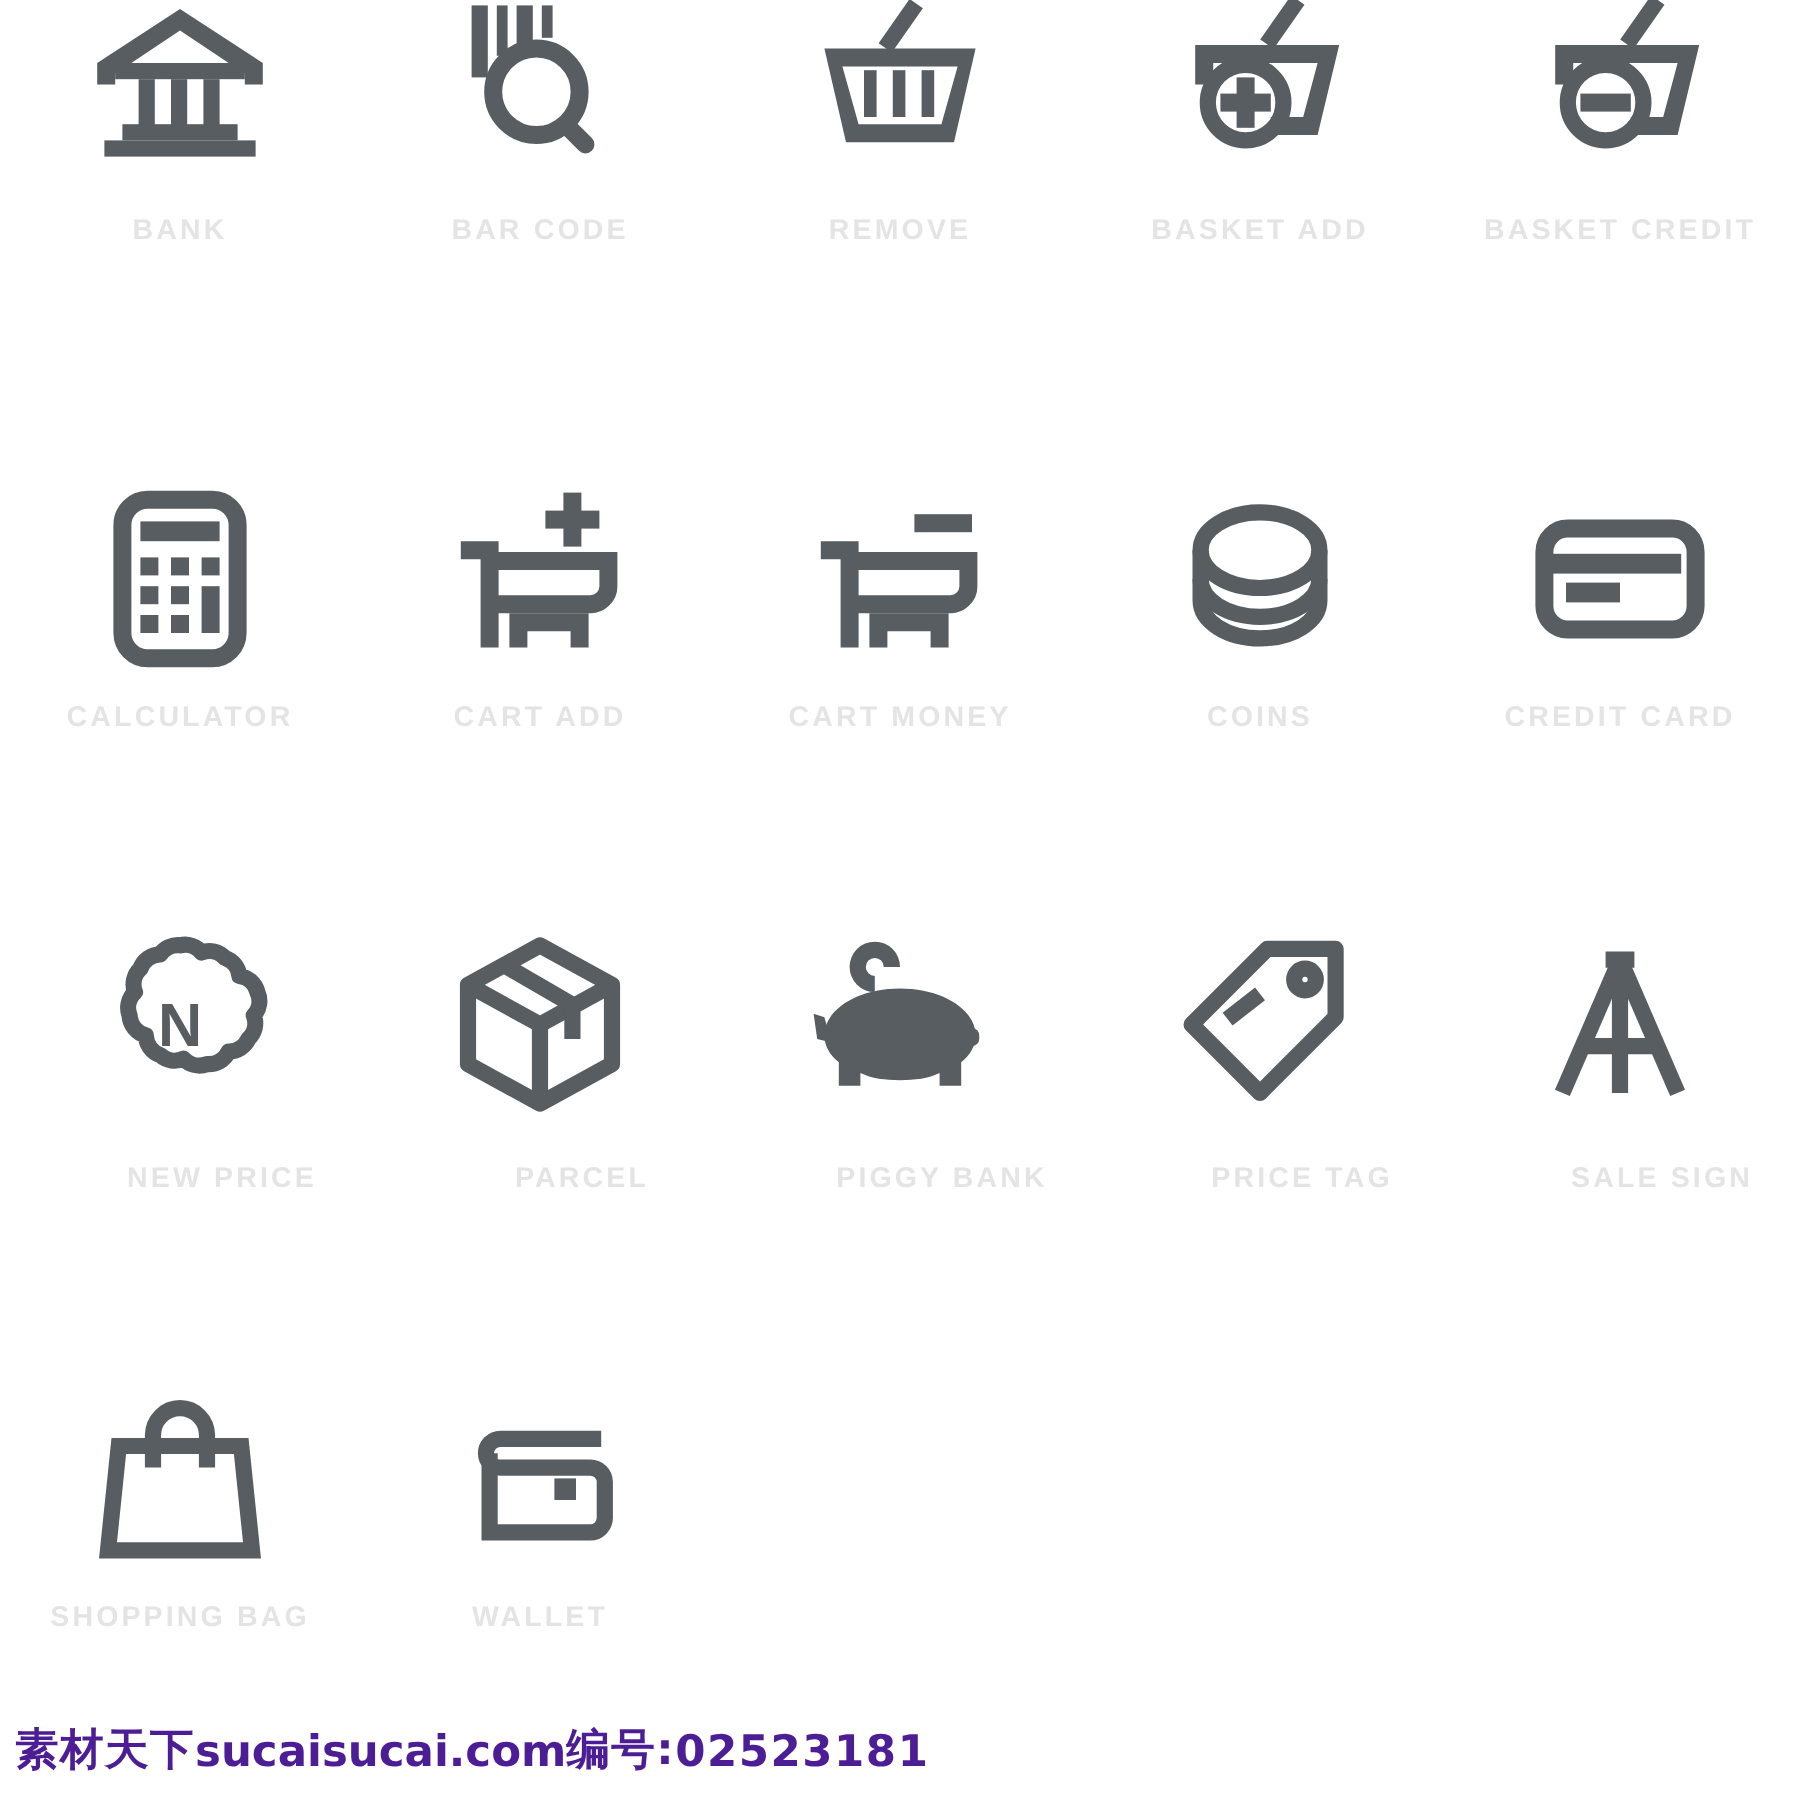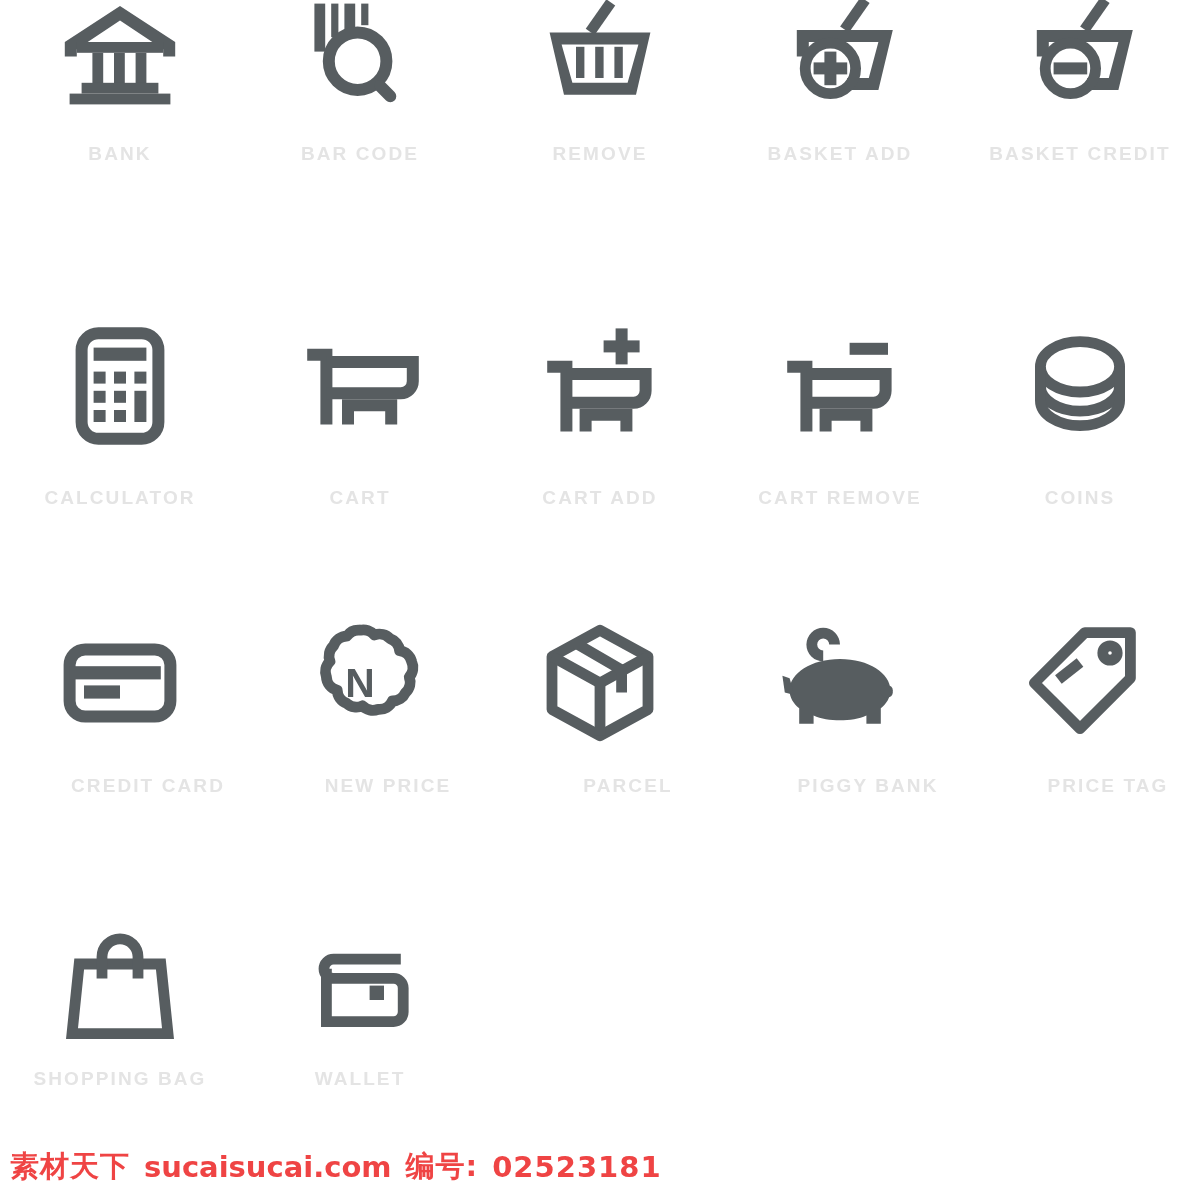--- a/index.html
+++ b/index.html
@@ -51,42 +51,41 @@
     letter-spacing: 2.1px;
     font-weight: bold;
     color: #e4e4e4;
     text-align: center;
   }
   
   .grid .cell:nth-child(-n+5) .glyph { margin-top: -14px; }
   .grid .cell:nth-child(-n+5) .label { top: 143px; }
 
   .grid .cell:nth-child(n+6):nth-child(-n+10) .glyph { margin-top: 18px; }
-  .grid .cell:nth-child(n+6):nth-child(-n+10) .label { top: 187px; }
+  .grid .cell:nth-child(n+6):nth-child(-n+10) .label { top: 168px; }
 
   .grid .cell:nth-child(n+11):nth-child(-n+15) .glyph { margin-top: 15px; }
   .grid .cell:nth-child(n+11):nth-child(-n+15) .label { top: 175px; margin-left: 28px; }
 
   .grid .cell:nth-child(n+16) .glyph { margin-top: 20px; }
   .grid .cell:nth-child(n+16) .label { top: 168px; }
 
   
   #watermark {
     position: absolute;
     left: 0;
     bottom: 10px;
     width: 1200px;
     height: 46px;
     display: flex;
     align-items: center;
     padding-left: 10px;
-    gap: 14px;
     font-size: 29px;
     font-weight: bold;
-    color: #ef4444;
+    color: #4c1d95;
     font-family: "DejaVu Sans", sans-serif;
     pointer-events: none;
   }
   #watermark .wm-cn { letter-spacing: 1px; }
   #watermark .wm-url { letter-spacing: 0px; }
   #watermark .wm-id { letter-spacing: 1px; }
 </style>
 </head>
 <body>
 
@@ -184,32 +183,20 @@
             <rect x="45" y="54" width="10" height="10"></rect>
             <rect x="62" y="54" width="10" height="26"></rect>
             <rect x="28" y="70" width="10" height="10"></rect>
             <rect x="45" y="70" width="10" height="10"></rect>
           </g>
         </svg>
       </div>
       <div class="label">CALCULATOR</div>
     </div>
 
-    <div class="cell">
-      <div class="glyph">
-        <svg width="120" height="120" viewBox="0 0 100 100">
-          <g fill="none" stroke="#575d60" stroke-width="10">
-            <path d="M6 24 L22 24 L22 82"></path>
-            <path d="M22 30 L94 30 L94 46 A10 10 0 0 1 84 56 L22 56"></path>
-            <path d="M40 82 L40 66 L76 66 L76 82"></path>
-          </g>
-        </svg>
-      </div>
-      <div class="label">CART</div>
-    </div>
 
     <div class="cell">
       <div class="glyph">
         <svg width="120" height="120" viewBox="0 0 100 100">
           <g fill="none" stroke="#575d60" stroke-width="10">
             <path d="M6 34 L22 34 L22 88"></path>
             <path d="M22 40 L88 40 L88 54 A10 10 0 0 1 78 64 L22 64"></path>
             <path d="M38 88 L38 74 L72 74 L72 88"></path>
           </g>
           <g fill="#575d60">
@@ -227,21 +214,21 @@
           <g fill="none" stroke="#575d60" stroke-width="10">
             <path d="M6 34 L22 34 L22 88"></path>
             <path d="M22 40 L88 40 L88 54 A10 10 0 0 1 78 64 L22 64"></path>
             <path d="M38 88 L38 74 L72 74 L72 88"></path>
           </g>
           <g fill="#575d60">
             <rect x="58" y="14" width="32" height="10"></rect>
           </g>
         </svg>
       </div>
-      <div class="label">CART REMOVE</div>
+      <div class="label">CART MONEY</div>
     </div>
 
     <div class="cell">
       <div class="glyph">
         <svg width="120" height="120" viewBox="0 0 100 100">
           <g fill="none" stroke="#575d60" stroke-width="9">
             <ellipse cx="50" cy="34" rx="33" ry="21"></ellipse>
             <path d="M17 34 L17 50 A33 21 0 0 0 83 50 L83 34"></path>
             <path d="M17 50 L17 62 A33 21 0 0 0 83 62 L83 50"></path>
           </g>
@@ -333,20 +320,35 @@
           <g fill="none" stroke="#575d60" stroke-width="9" stroke-linejoin="round">
             <path d="M54 8 L92 8 L92 46 L50 88 L12 50 Z"></path>
             <circle cx="75" cy="25" r="6"></circle>
             <line x1="32" y1="47" x2="50" y2="33"></line>
           </g>
         </svg>
       </div>
       <div class="label">PRICE TAG</div>
     </div>
 
+    <div class="cell">
+      <div class="glyph">
+        <svg width="120" height="120" viewBox="0 0 100 100">
+          <g fill="none" stroke="#575d60" stroke-width="9" stroke-linejoin="miter">
+            <path d="M50 14 L18 88"></path>
+            <path d="M50 14 L82 88"></path>
+            <path d="M42 14 L50 14"></path>
+            <path d="M50 14 L58 14"></path>
+            <path d="M28 62 L72 62"></path>
+            <path d="M50 14 L50 88"></path>
+          </g>
+        </svg>
+      </div>
+      <div class="label">SALE SIGN</div>
+    </div>
 
     <div class="cell">
       <div class="glyph">
         <svg width="120" height="120" viewBox="0 0 100 100">
           <g fill="none" stroke="#575d60" stroke-width="9" stroke-linejoin="miter">
             <polygon points="16,30 84,30 90,88 10,88"></polygon>
             <path d="M35 42 L35 24 a15 15 0 0 1 30 0 L65 42"></path>
           </g>
         </svg>
       </div>

